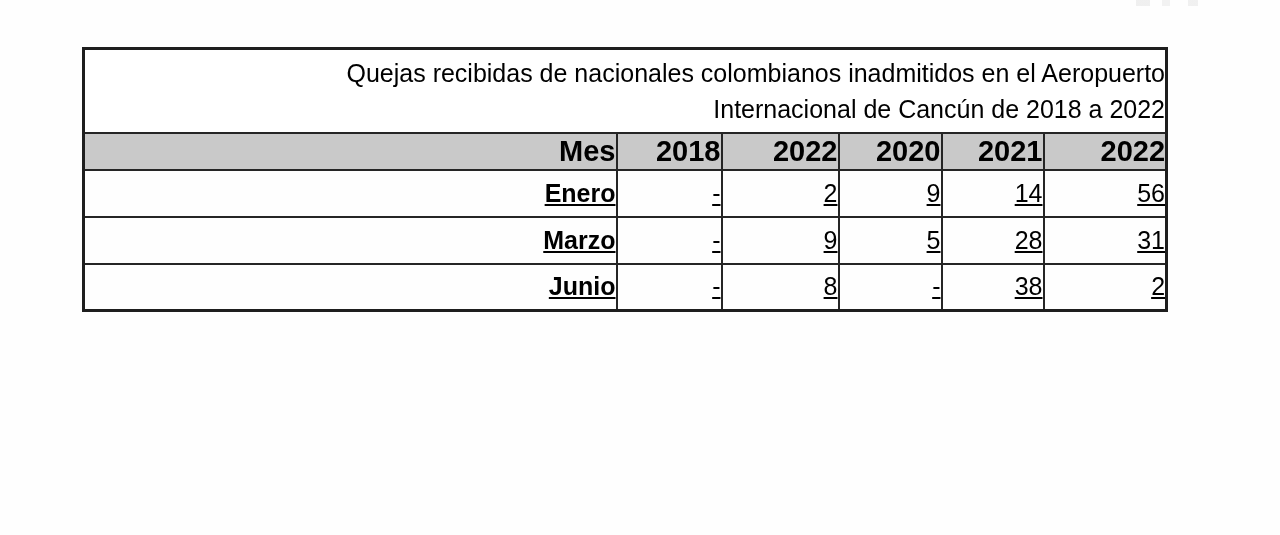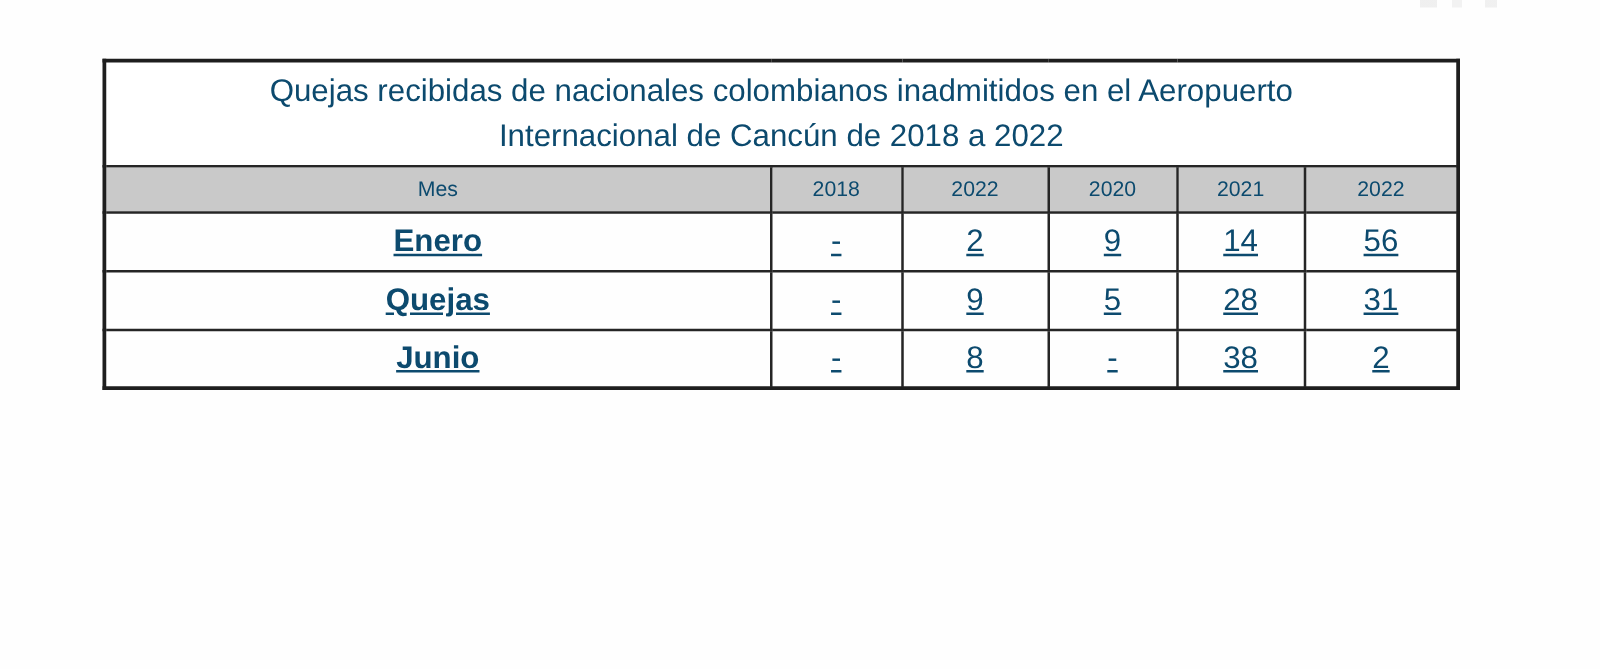--- a/index.html
+++ b/index.html
@@ -37,39 +37,39 @@
     left: 82px;
     top: 47px;
     width: 1083px;
     border-collapse: collapse;
     table-layout: fixed;
     border: 3px solid #1e1e1e;
   }
   table.doc-table td,
   table.doc-table th {
     border: 2px solid #252525;
-    text-align: center;
+    text-align: right;
     vertical-align: middle;
-    color: #0c4a6e;
+    color: #000000;
     padding: 0;
     overflow: hidden;
   }
   .title-cell {
     height: 84px;
     background: #ffffff;
     font-size: 25px;
     font-weight: 400;
     line-height: 36px;
     padding: 4px 8px;
   }
   .header-row th {
     height: 35px;
     background: #c9c9c9;
-    font-size: 17px;
-    font-weight: 400;
+    font-size: 29px;
+    font-weight: 700;
     line-height: 35px;
   }
   .data-row td {
     height: 47px;
     font-size: 25px;
     font-weight: 400;
     text-decoration: underline;
   }
   .data-row td.month-cell {
     font-weight: 700;
@@ -113,21 +113,21 @@
       <td class="month-cell">Enero</td>
       <td>-</td>
       <td>2</td>
       <td>9</td>
       <td>14</td>
       <td>56</td>
     </tr>
 
 
     <tr class="data-row">
-      <td class="month-cell">Quejas</td>
+      <td class="month-cell">Marzo</td>
       <td>-</td>
       <td>9</td>
       <td>5</td>
       <td>28</td>
       <td>31</td>
     </tr>
 
 
 
     <tr class="data-row">

